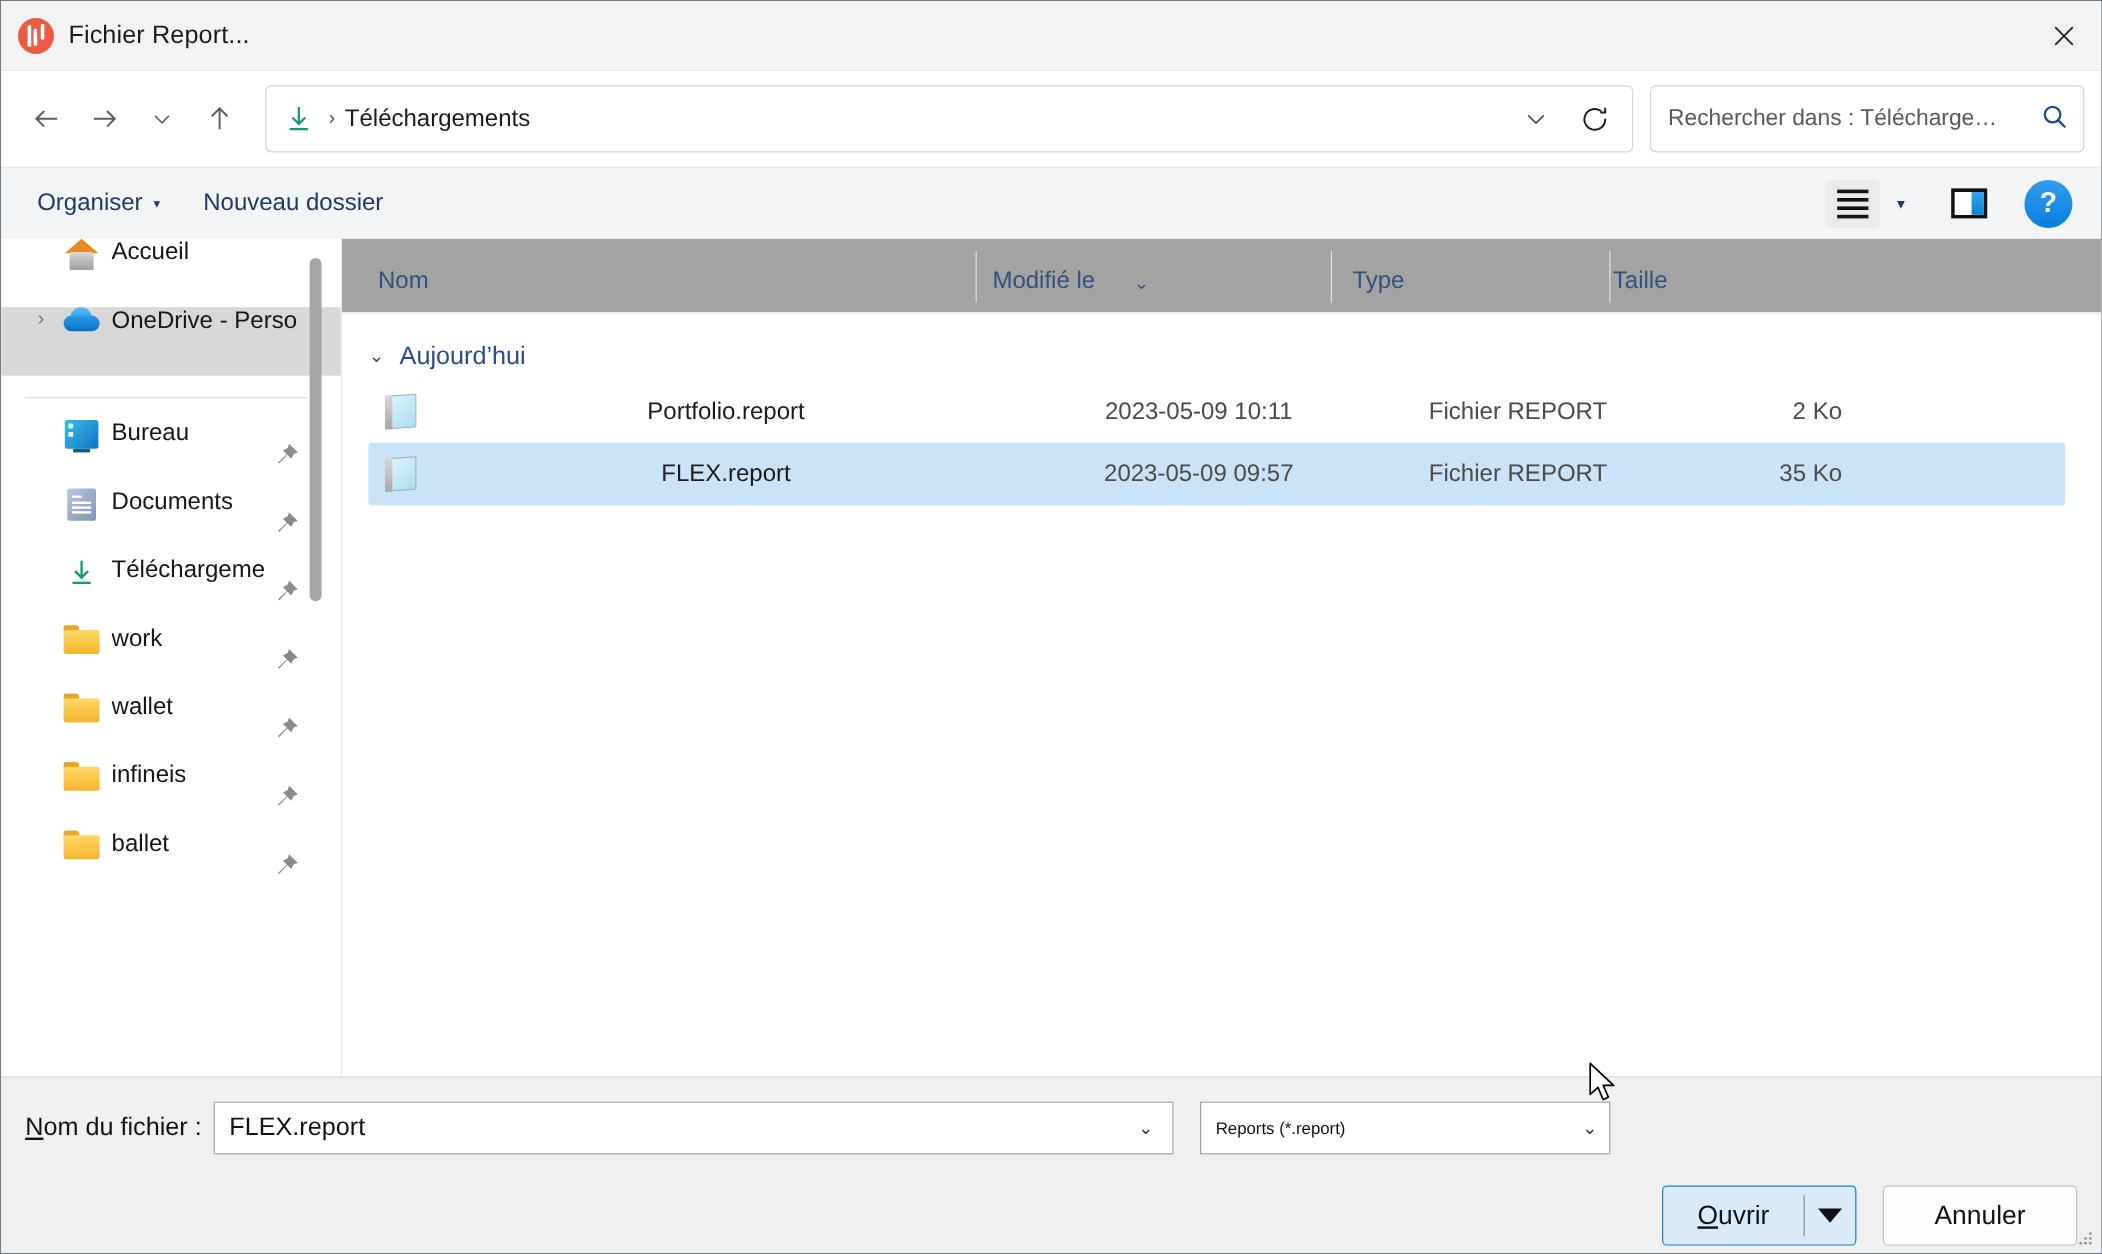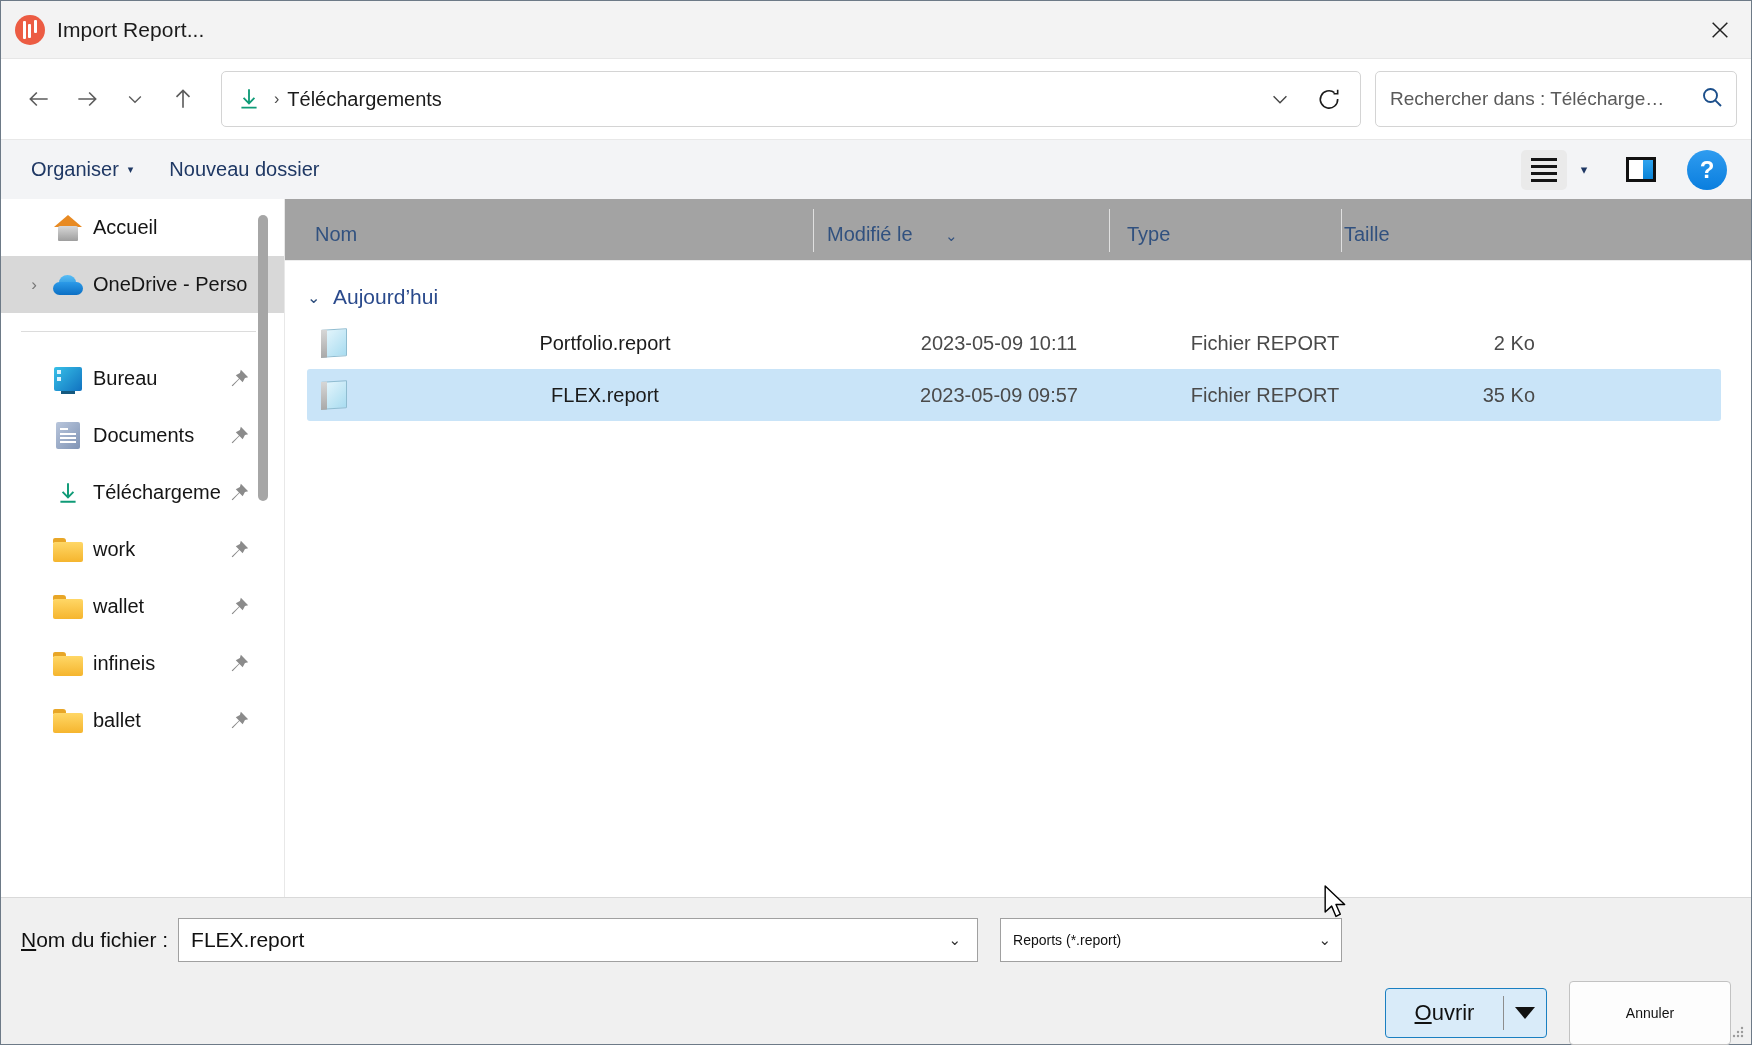--- a/index.html
+++ b/index.html
@@ -143,21 +143,21 @@
 
   
   .body { flex: 1 1 auto; display: flex; min-height: 0; background: #fff; }
 
   .sidebar {
     width: 284px; flex: none; background: #fff;
     position: relative; overflow: hidden;
     border-right: 1px solid #e8e8e8;
   }
   .side-item {
-    height: 57px; display: flex; align-items: center;
+    height: 57px; display: flex; align-items: flex-start;
     padding-left: 18px; padding-right: 12px;
     position: relative; white-space: nowrap;
   }
   .side-item.selected { background: #d8d8d8; }
   .side-chev {
     width: 30px; flex: none; color: #777; font-size: 17px;
     display: flex; align-items: center; justify-content: center;
   }
   .side-ico { width: 38px; flex: none; display: flex; align-items: center; justify-content: center; }
   .side-label {
@@ -320,24 +320,24 @@
   .btn-open .vline { width: 1px; height: 34px; background: #8d8d8d; }
   .btn-open .tri {
     width: 42px; display: flex; align-items: center; justify-content: center;
   }
   .btn-open .tri i {
     width: 0; height: 0;
     border-left: 10px solid transparent; border-right: 10px solid transparent;
     border-top: 12px solid #111;
   }
   .btn-cancel {
-    width: 162px; height: 64px; margin-left: 22px;
+    width: 162px; height: 50px; margin-left: 22px;
     background: #fdfdfd; border: 1px solid #c2c2c2; border-radius: 4px;
     display: flex; align-items: center; justify-content: center;
-    font-size: 14px; color: #111;
+    font-size: 22px; color: #111;
   }
   .cursor {
     position: absolute; left: 1322px; top: 884px; width: 26px; height: 38px;
     pointer-events: none;
   }
   .grip {
     position: absolute; right: 6px; bottom: 5px; width: 14px; height: 14px;
     color: #9a9a9a;
   }
 </style>
@@ -345,21 +345,21 @@
 <body>
 
 <div id="dialog">
 
   <div class="titlebar">
     <div class="app-icon">
       <i class="b1"></i>
         <i class="b2"></i>
         <i class="b3"></i>
     </div>
-    <div class="title-text">Import Report...</div>
+    <div class="title-text">Fichier Report...</div>
     <div class="close-btn">
       <svg viewBox="0 0 24 24" fill="none" stroke="currentColor" stroke-width="1.6">
         <path d="M4 4 L20 20 M20 4 L4 20"></path>
       </svg>
     </div>
   </div>
 
   <div class="navbar">
     <div class="navbtn">
       <svg viewBox="0 0 24 24" fill="none" stroke="currentColor" stroke-width="1.5">

